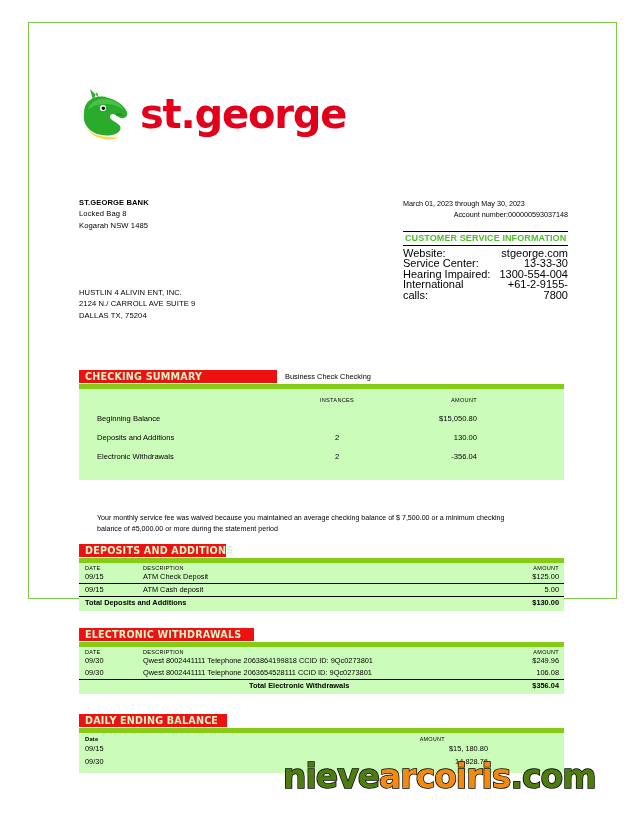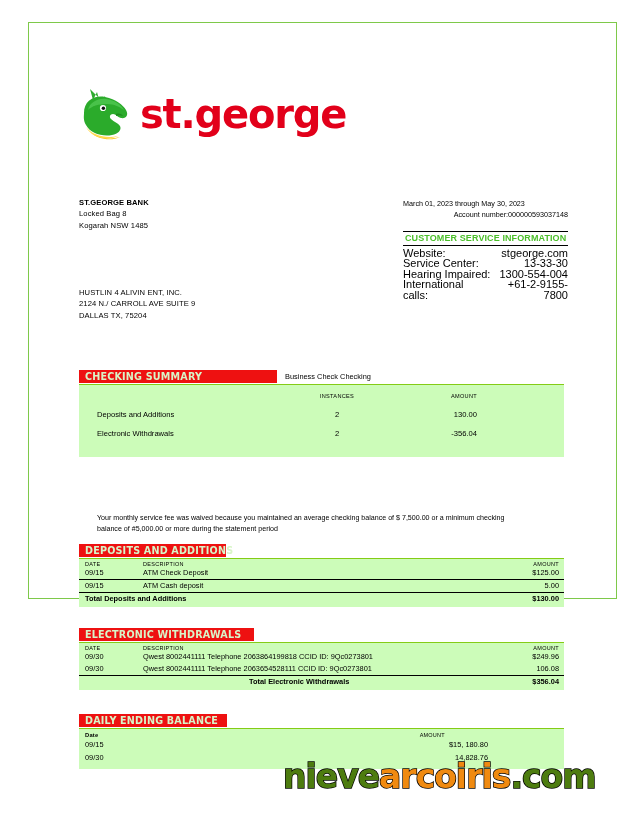--- a/index.html
+++ b/index.html
@@ -118,21 +118,21 @@
 
   
   .sec {
     position: absolute;
     left: 50px;
     width: 485px;
   }
   .sec-head {
     position: relative;
     height: 14px;
-    border-bottom: 1px solid #84cc16;
+    border-bottom: 5px solid #84cc16;
   }
   .sec-head .bar {
     position: absolute;
     left: 0;
     top: 0;
     height: 13px;
     background: #ee1111;
   }
   .sec-head .bar-label {
     position: absolute;
@@ -338,20 +338,26 @@
         <thead>
           <tr>
             <th class="c-label"></th>
             <th class="c-inst">INSTANCES</th>
             <th class="c-amt">AMOUNT</th>
             <th class="c-pad"></th>
           </tr>
         </thead>
         <tbody>
           <tr>
+            <td class="c-label">Beginning Balance</td>
+            <td class="c-inst"></td>
+            <td class="c-amt">$15,050.80</td>
+            <td class="c-pad"></td>
+          </tr>
+          <tr>
             <td class="c-label">Deposits and Additions</td>
             <td class="c-inst">2</td>
             <td class="c-amt">130.00</td>
             <td class="c-pad"></td>
           </tr>
           <tr>
             <td class="c-label">Electronic Withdrawals</td>
             <td class="c-inst">2</td>
             <td class="c-amt">-356.04</td>
             <td class="c-pad"></td>

